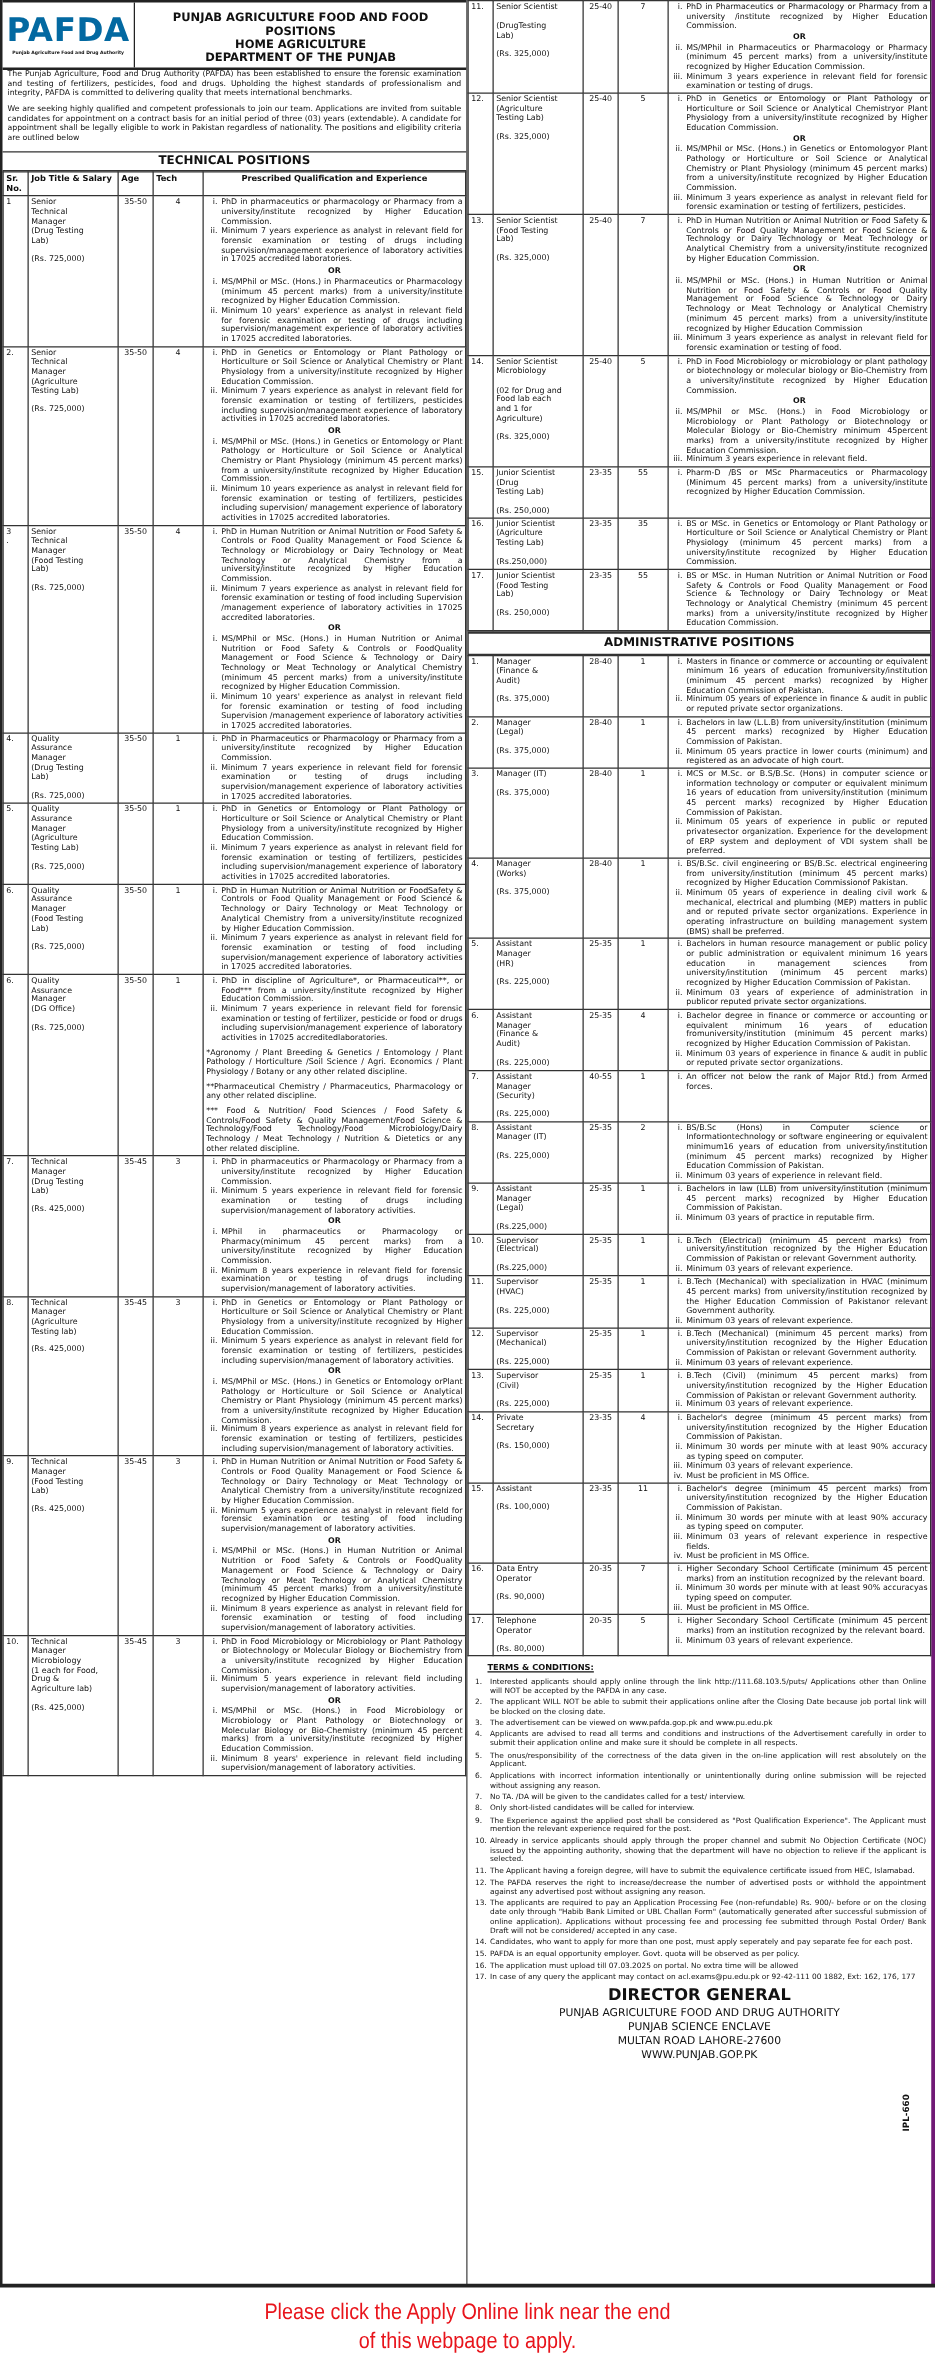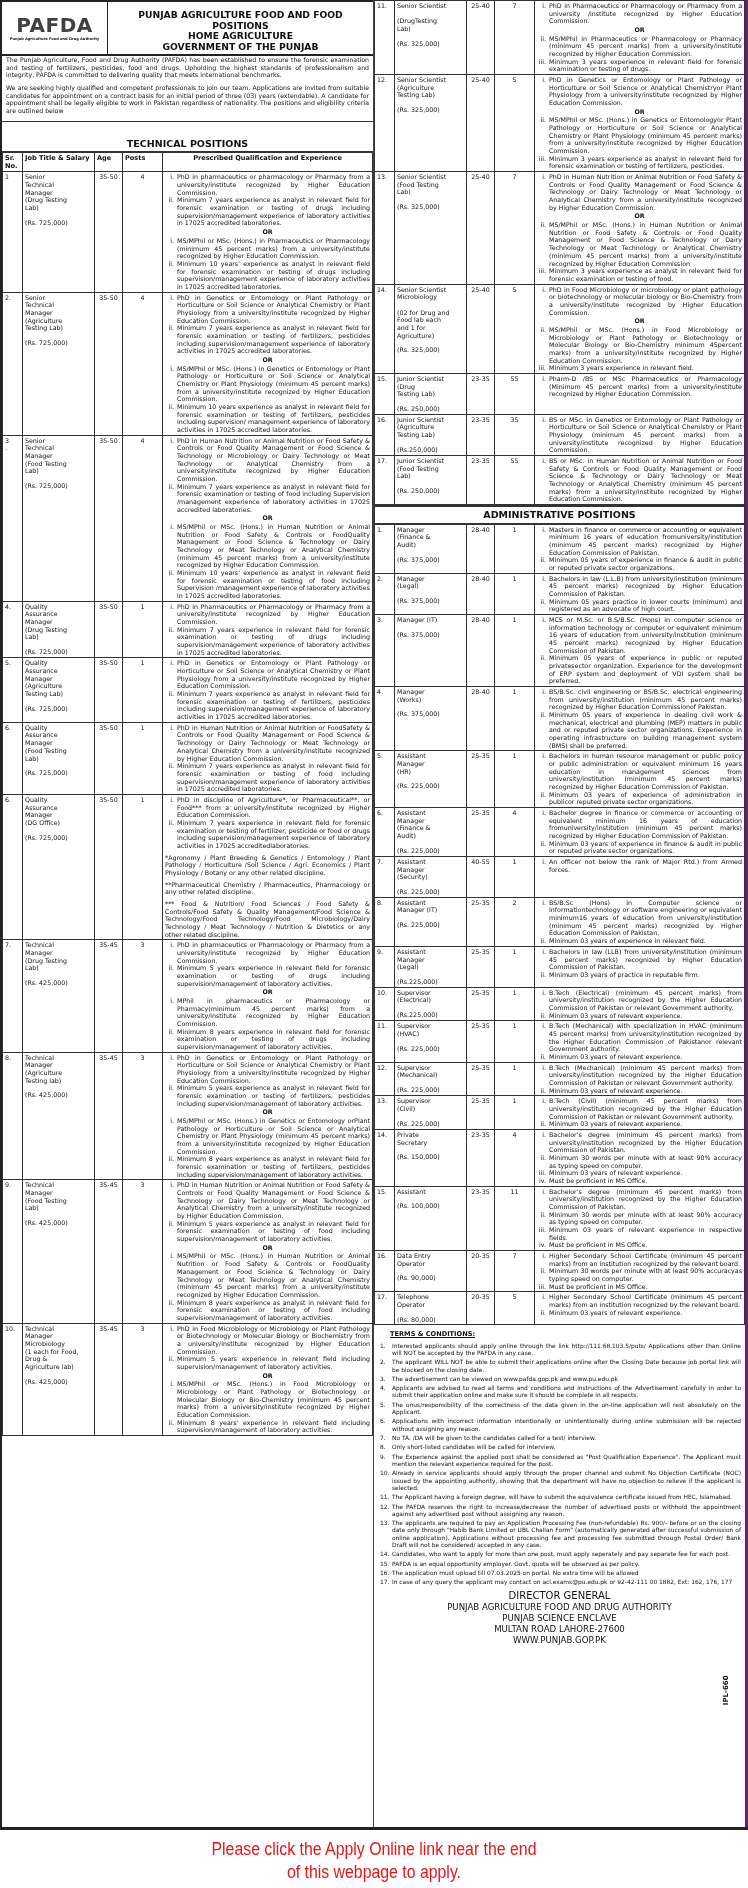--- a/index.html
+++ b/index.html
@@ -7,28 +7,28 @@
   body { font-family: "DejaVu Sans", sans-serif; color: #111; font-size: 6.3px; line-height: 1.22; }
   .page { width: 748px; height: 1888px; position: relative; overflow: hidden; background:#fff; }
   .ad { position: absolute; left: 0; top: 0; width: 748px; height: 1829px; display: flex; }
   .col { width: 374px; height: 100%; position: relative; }
   .col-left { border-left: 2px solid #222; border-right: 1px solid #444; }
   .col-right { border-right: 3px solid #701a75; }
 
   
   .header { display: flex; height: 56px; border-top: 2px solid #222; border-bottom: 2px solid #222; }
   .logo-box { width: 106px; border-right: 1px solid #222; display: flex; flex-direction: column; align-items: center; justify-content: center; }
-  .logo-word { font-family: "DejaVu Sans", sans-serif; font-weight: bold; font-size: 20px; letter-spacing: 0.5px; color: #404040; line-height: 1; }
+  .logo-word { font-family: "DejaVu Sans", sans-serif; font-weight: bold; font-size: 26px; letter-spacing: 0.5px; color: #0369a1; line-height: 1; }
   .logo-sub { font-size: 3.6px; font-weight: bold; margin-top: 2px; }
   .header-text { flex: 1; text-align: center; font-weight: bold; font-size: 9.2px; line-height: 1.15; padding-top: 8px; font-family: "DejaVu Sans", sans-serif; }
 
   .jobs-title { text-align: center; font-weight: bold; font-size: 11px; padding: 2px 0 1px; }
   .intro { padding: 0 4px; text-align: justify; font-size: 6.2px; line-height: 1.24; }
   .intro p { margin-bottom: 5px; }
-  .section-title { text-align: center; font-weight: bold; font-size: 9.5px; padding: 16px 0 2px; border-top: 1px solid #333; border-bottom: 1px solid #333; margin-top: 6px; }
+  .section-title { text-align: center; font-weight: bold; font-size: 9.5px; padding: 1px 0 2px; border-top: 1px solid #333; border-bottom: 1px solid #333; margin-top: 6px; }
 
   table.jobs { width: 100%; border-collapse: collapse; table-layout: fixed; }
   table.jobs th, table.jobs td { border: 1px solid #333; vertical-align: top; padding: 1px 2px; }
   table.jobs th { font-weight: bold; font-size: 6.6px; text-align: left; }
   th.q-head { text-align: center !important; }
   td.sr { width: 20px; }
   td.age, td.posts { text-align: center; }
   .title-lines div { white-space: pre-line; }
   .salary { margin-top: 7px; }
   .qual { text-align: justify; }
@@ -40,21 +40,21 @@
 
   .admin-title { text-align: center; font-weight: bold; font-size: 9.5px; padding: 2px 0; border: 1px solid #333; border-top: 2px solid #333; }
 
   .terms { padding: 2px 4px 0 6px; font-size: 5.9px; line-height: 1.24; text-align: justify; }
   .terms-title { font-weight: bold; text-decoration: underline; font-size: 6.6px; margin: 3px 0 4px 10px; }
   .term { display: flex; margin-bottom: 2px; }
   .term-n { width: 12px; flex: none; }
   .term-t { flex: 1; }
 
   .footer-sig { text-align: center; font-size: 8.6px; line-height: 1.3; margin-top: 2px; }
-  .footer-sig .dg { font-weight: normal; font-size: 10px; }
+  .footer-sig .dg { font-weight: bold; font-size: 13px; }
   .ipl { position: absolute; right: 4px; top: 1686px; transform: rotate(-90deg); transform-origin: center; font-weight: bold; font-size: 7px; }
 
   .bottom-note { position: absolute; left: 0; top: 1838px; width: 748px; text-align: center; color: #e8141b; font-family: "Liberation Sans", sans-serif; font-size: 18px; line-height: 1.3; transform: scaleX(0.88); }
   .bottom-rule { position: absolute; left: 0; top: 1827px; width: 748px; height: 3px; background: #222; }
 </style>
 </head>
 <body>
 
 <div class="page">
   <div class="ad">
@@ -62,21 +62,21 @@
     <div class="col col-left">
       <div class="header">
         <div class="logo-box">
           <div class="logo-word">PAFDA</div>
           <div class="logo-sub">Punjab Agriculture Food and Drug Authority</div>
         </div>
         <div class="header-text">
           <div>PUNJAB AGRICULTURE FOOD AND FOOD</div>
           <div>POSITIONS</div>
           <div>HOME AGRICULTURE</div>
-          <div>GOVERNMENT OF THE PUNJAB</div>
+          <div>DEPARTMENT OF THE PUNJAB</div>
         </div>
       </div>
 
       <div class="intro">
         <p>The Punjab Agriculture, Food and Drug Authority (PAFDA) has been established to ensure the forensic examination and testing of fertilizers, pesticides, food and drugs. Upholding the highest standards of professionalism and integrity, PAFDA is committed to delivering quality that meets international benchmarks.</p>
         <p>We are seeking highly qualified and competent professionals to join our team. Applications are invited from suitable candidates for appointment on a contract basis for an initial period of three (03) years (extendable). A candidate for appointment shall be legally eligible to work in Pakistan regardless of nationality. The positions and eligibility criteria are outlined below</p>
       </div>
 
       <div class="section-title">TECHNICAL POSITIONS</div>
 
@@ -86,21 +86,21 @@
             <col style="width:72px">
             <col style="width:28px">
             <col style="width:40px">
             <col>
           </colgroup>
         <thead>
           <tr>
             <th>Sr. No.</th>
             <th>Job Title &amp; Salary</th>
             <th>Age</th>
-            <th>Posts</th>
+            <th>Tech</th>
             <th class="q-head">Prescribed Qualification and Experience</th>
           </tr>
         </thead>
         <tbody id="tech-left-body">
             <tr>
               <td class="sr" style="white-space: pre-line;">1</td>
               <td class="title-lines">
                 <div>Senior
 Technical
 Manager

